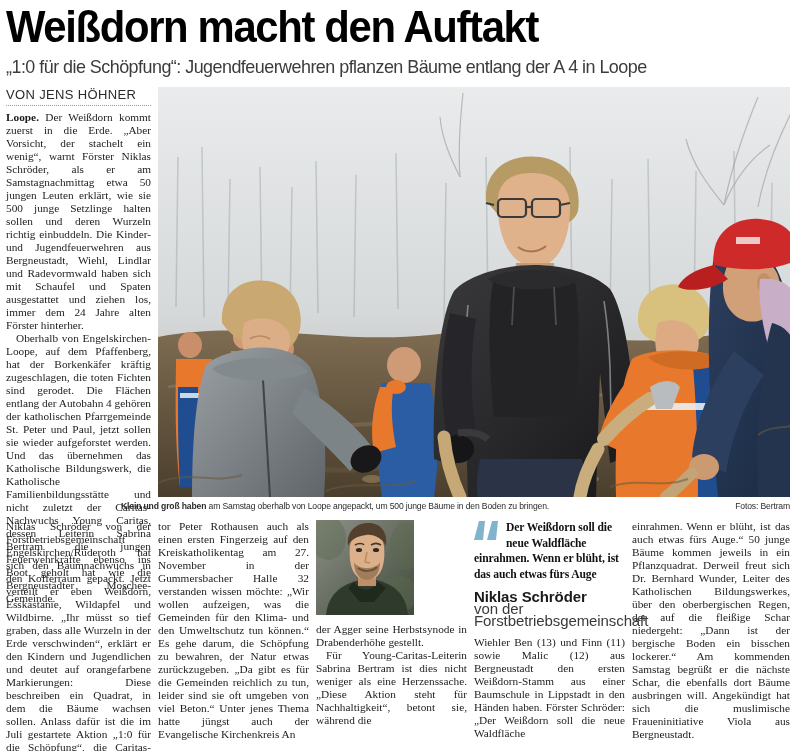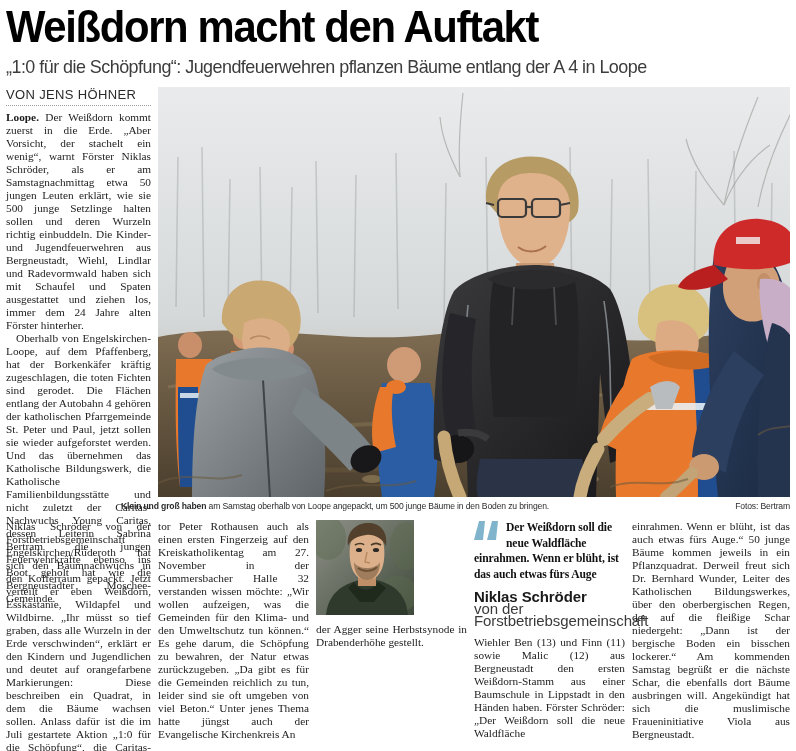--- a/index.html
+++ b/index.html
@@ -478,20 +478,21 @@
           <path d="M55 25 C 58 23, 62 23, 65 25" stroke="#4a3a28" stroke-width="1.6" fill="none"></path>
 
           <path d="M51 32 L49 42 L54 43" stroke="#b98960" stroke-width="1.4" fill="none"></path>
 
           <path d="M42 48 C 47 52, 56 52, 61 47" stroke="#6d4f33" stroke-width="2" fill="none"></path>
           <path d="M38 42 C 38 54, 44 60, 51 60 C 58 60, 64 54, 64 42 C 60 50, 42 50, 38 42 Z" fill="#6d5436" opacity="0.55"></path>
         </svg>
       </div>
       <div class="body-text">
         <p class="first">der Agger seine Herbstsynode in Drabenderhöhe gestellt.</p>
+        <p>Für Young-Caritas-Leiterin Sabrina Bertram ist dies nicht weniger als eine Herzenssache. „Diese Aktion steht für Nachhaltigkeit“, betont sie, während die</p>
       </div>
     </div>
 
     <div class="col col-d">
       <div class="quote-block">
         <div class="quote-flow">
           <svg class="quote-mark" viewBox="0 0 26 19">
             <path d="M0 19 L5 0 L11 0 L9 19 Z" fill="#7fb4cc"></path>
             <path d="M13 19 L18 0 L24 0 L22 19 Z" fill="#7fb4cc"></path>
           </svg>

